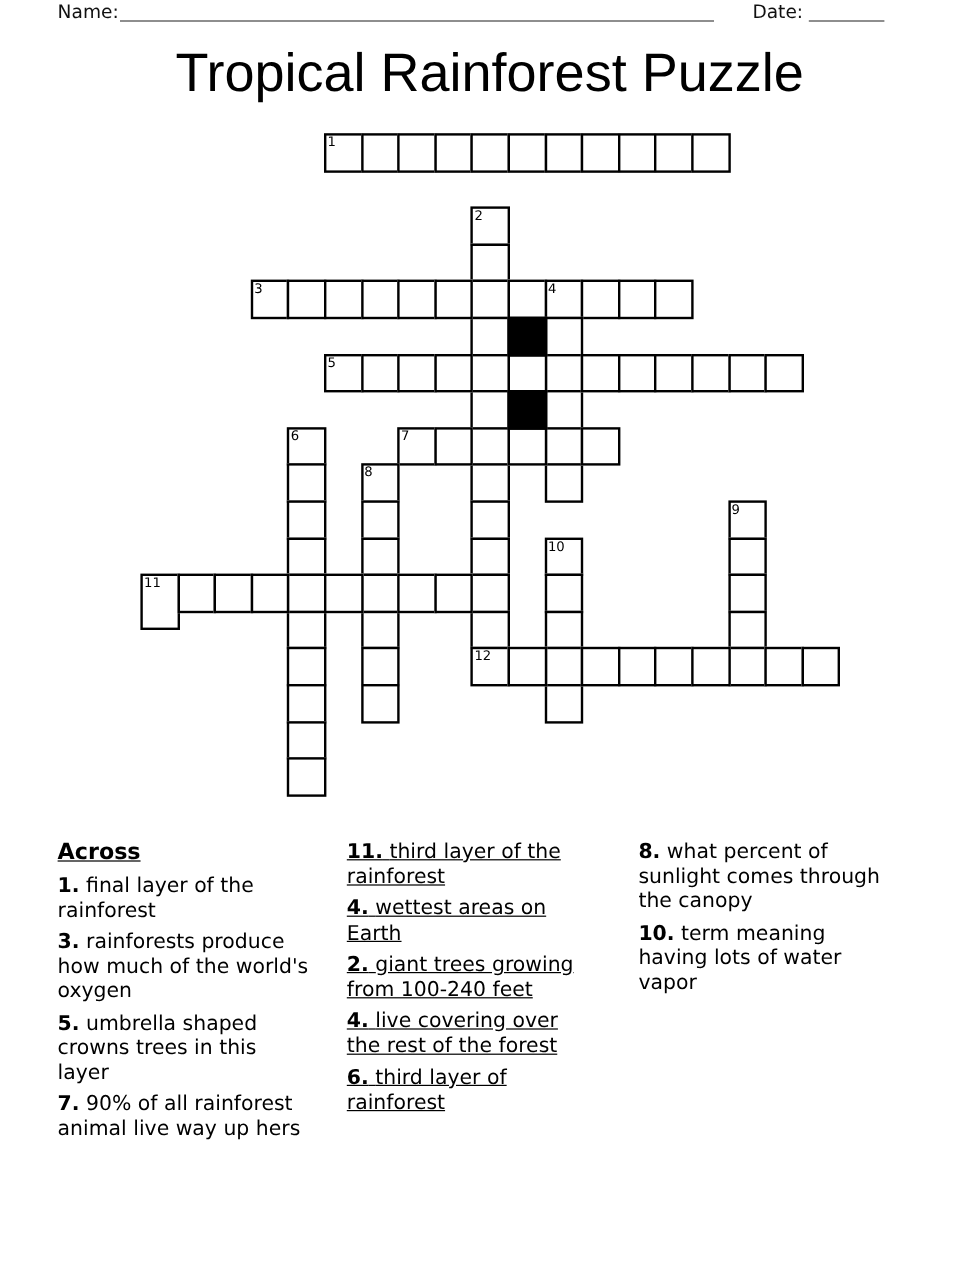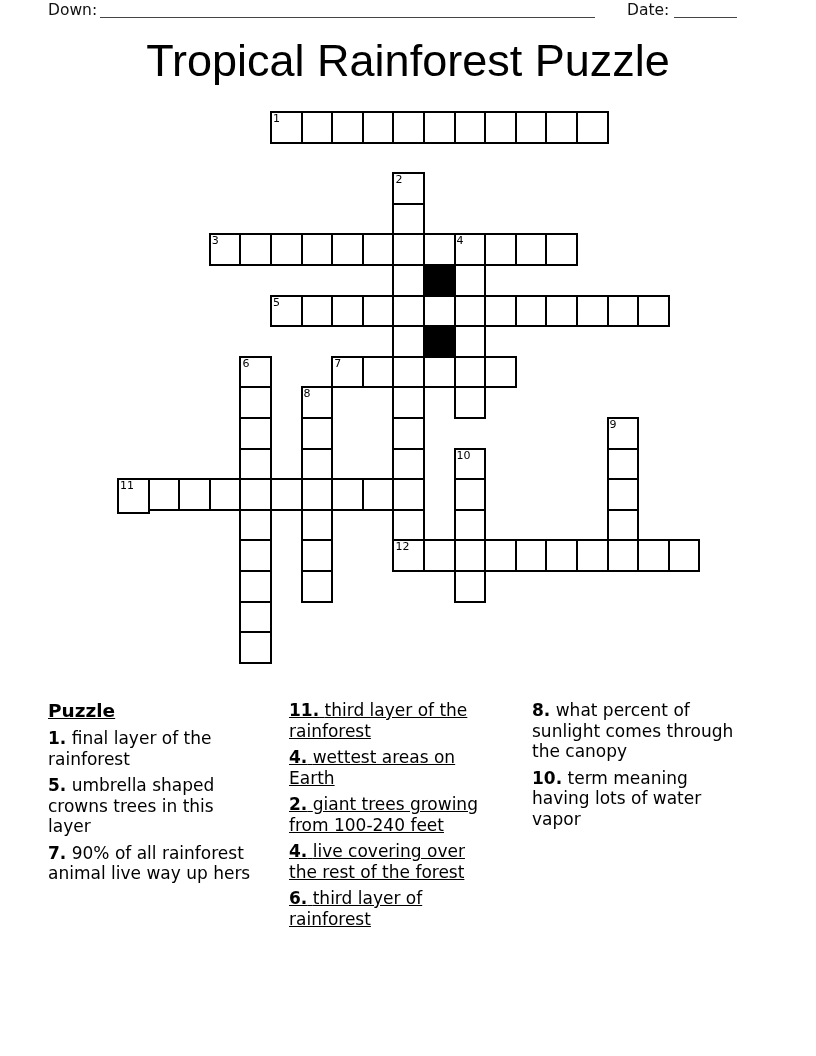--- a/index.html
+++ b/index.html
@@ -62,21 +62,21 @@
     margin:0 0 6px 0;
   }
   .clue b{font-weight:700;}
   .clue-text{white-space:pre-line;}
 </style>
 </head>
 <body>
 
 <div>
 
-  <span id="name-label" class="hdr-label">Down:</span>
+  <span id="name-label" class="hdr-label">Name:</span>
   <span id="name-line" class="fill-line"></span>
   <span id="date-label" class="hdr-label">Date:</span>
   <span id="date-line" class="fill-line"></span>
 
   <h1 id="page-title">Tropical Rainforest Puzzle</h1>
 
   <div id="grid" style="left: 117px; top: 111px;">
       <div class="cell" style="left: 153px; top: 0px; width: 32.6px; height: 32.6px; border-color: rgb(0, 0, 0); background: rgb(255, 255, 255);">
         <span class="cellnum">1</span>
       </div>
@@ -174,21 +174,21 @@
       <div class="cell" style="left: 489.6px; top: 367.2px; width: 32.6px; height: 32.6px; border-color: rgb(0, 0, 0); background: rgb(255, 255, 255);"></div>
       <div class="cell" style="left: 489.6px; top: 397.8px; width: 32.6px; height: 32.6px; border-color: rgb(0, 0, 0); background: rgb(255, 255, 255);"></div>
       <div class="cell" style="left: 489.6px; top: 428.4px; width: 32.6px; height: 32.6px; border-color: rgb(0, 0, 0); background: rgb(255, 255, 255);"></div>
       <div class="cell" style="left: 336.6px; top: 336.6px; width: 32.6px; height: 32.6px; border-color: rgb(0, 0, 0); background: rgb(255, 255, 255);">
         <span class="cellnum">10</span>
       </div>
       <div class="cell" style="left: 336.6px; top: 367.2px; width: 32.6px; height: 32.6px; border-color: rgb(0, 0, 0); background: rgb(255, 255, 255);"></div>
       <div class="cell" style="left: 336.6px; top: 397.8px; width: 32.6px; height: 32.6px; border-color: rgb(0, 0, 0); background: rgb(255, 255, 255);"></div>
       <div class="cell" style="left: 336.6px; top: 428.4px; width: 32.6px; height: 32.6px; border-color: rgb(0, 0, 0); background: rgb(255, 255, 255);"></div>
       <div class="cell" style="left: 336.6px; top: 459px; width: 32.6px; height: 32.6px; border-color: rgb(0, 0, 0); background: rgb(255, 255, 255);"></div>
-      <div class="cell" style="left: 0px; top: 367.2px; width: 32.6px; height: 36px; border-color: rgb(0, 0, 0); background: rgb(255, 255, 255);">
+      <div class="cell" style="left: 0px; top: 367.2px; width: 32.6px; height: 47px; border-color: rgb(0, 0, 0); background: rgb(255, 255, 255);">
         <span class="cellnum">11</span>
       </div>
       <div class="cell" style="left: 30.6px; top: 367.2px; width: 32.6px; height: 32.6px; border-color: rgb(0, 0, 0); background: rgb(255, 255, 255);"></div>
       <div class="cell" style="left: 61.2px; top: 367.2px; width: 32.6px; height: 32.6px; border-color: rgb(0, 0, 0); background: rgb(255, 255, 255);"></div>
       <div class="cell" style="left: 91.8px; top: 367.2px; width: 32.6px; height: 32.6px; border-color: rgb(0, 0, 0); background: rgb(255, 255, 255);"></div>
       <div class="cell" style="left: 153px; top: 367.2px; width: 32.6px; height: 32.6px; border-color: rgb(0, 0, 0); background: rgb(255, 255, 255);"></div>
       <div class="cell" style="left: 214.2px; top: 367.2px; width: 32.6px; height: 32.6px; border-color: rgb(0, 0, 0); background: rgb(255, 255, 255);"></div>
       <div class="cell" style="left: 244.8px; top: 367.2px; width: 32.6px; height: 32.6px; border-color: rgb(0, 0, 0); background: rgb(255, 255, 255);"></div>
       <div class="cell" style="left: 306px; top: 428.4px; width: 32.6px; height: 32.6px; border-color: rgb(0, 0, 0); background: rgb(255, 255, 255);"></div>
       <div class="cell" style="left: 367.2px; top: 428.4px; width: 32.6px; height: 32.6px; border-color: rgb(0, 0, 0); background: rgb(255, 255, 255);"></div>
@@ -196,23 +196,26 @@
       <div class="cell" style="left: 428.4px; top: 428.4px; width: 32.6px; height: 32.6px; border-color: rgb(0, 0, 0); background: rgb(255, 255, 255);"></div>
       <div class="cell" style="left: 459px; top: 428.4px; width: 32.6px; height: 32.6px; border-color: rgb(0, 0, 0); background: rgb(255, 255, 255);"></div>
       <div class="cell" style="left: 520.2px; top: 428.4px; width: 32.6px; height: 32.6px; border-color: rgb(0, 0, 0); background: rgb(255, 255, 255);"></div>
       <div class="cell" style="left: 550.8px; top: 428.4px; width: 32.6px; height: 32.6px; border-color: rgb(0, 0, 0); background: rgb(255, 255, 255);"></div>
       <div class="cell black" style="left: 306px; top: 153px; width: 32.6px; height: 32.6px; border-color: rgb(0, 0, 0); background: rgb(0, 0, 0);"></div>
       <div class="cell black" style="left: 306px; top: 214.2px; width: 32.6px; height: 32.6px; border-color: rgb(0, 0, 0); background: rgb(0, 0, 0);"></div>
     </div>
 
   <div class="clues">
     <div class="clue-col" data-col="0">
-        <div class="clue-heading">Puzzle</div>
+        <div class="clue-heading">Across</div>
         <p class="clue"><b>1.</b> <span class="clue-text">final layer of the
 rainforest</span></p>
+        <p class="clue"><b>3.</b> <span class="clue-text">rainforests produce
+how much of the world's
+oxygen</span></p>
         <p class="clue"><b>5.</b> <span class="clue-text">umbrella shaped
 crowns trees in this
 layer</span></p>
         <p class="clue"><b>7.</b> <span class="clue-text">90% of all rainforest
 animal live way up hers</span></p>
       </div>
     <div class="clue-col" data-col="1">
         <p class="clue"><b>11.</b> <span class="clue-text">third layer of the
 rainforest</span></p>
         <p class="clue"><b>4.</b> <span class="clue-text">wettest areas on

